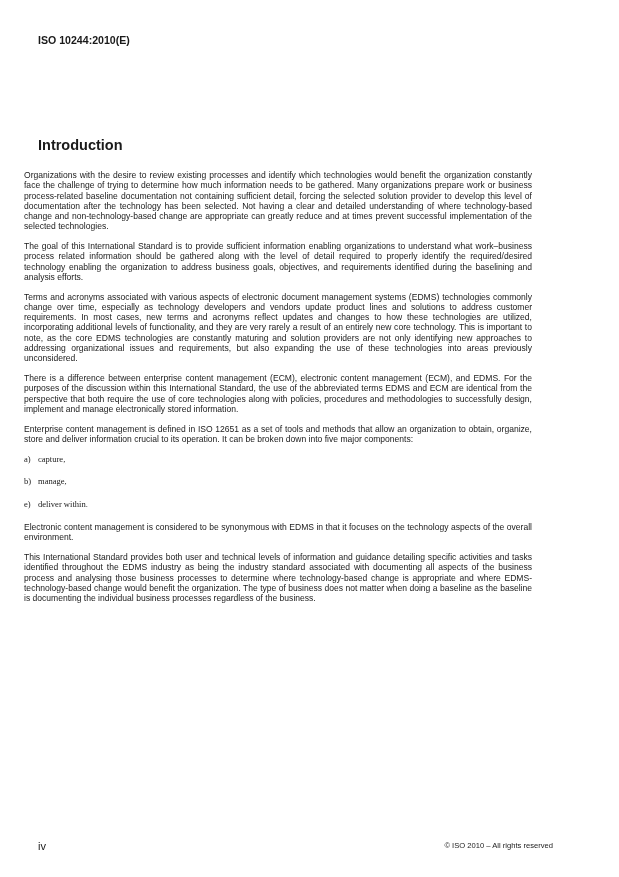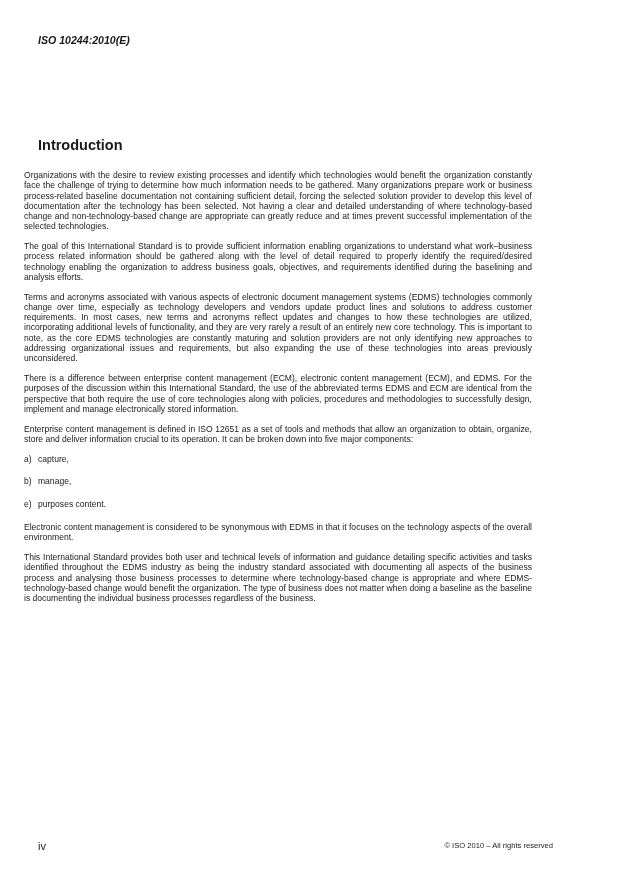--- a/index.html
+++ b/index.html
@@ -1,24 +1,24 @@
 <!DOCTYPE html>
 <html><head>
   <meta charset="utf-8">
   <style>
     html, body { margin: 0; padding: 0; background: #ffffff; }
     body { width: 619px; height: 877px; position: relative; overflow: hidden; color: #1a1a1a; font-family: "Liberation Sans", sans-serif; }
-    .header { position: absolute; left: 38px; top: 34px; font-size: 10.6px; font-weight: bold; font-style: italic; }
+    .header { position: absolute; left: 38px; top: 34px; font-size: 10.6px; font-weight: bold; }
     .title { position: absolute; left: 38px; top: 137px; font-size: 14.5px; font-weight: bold; margin: 0; text-align: right; }
     .body { position: absolute; left: 24px; top: 170px; width: 508px; font-size: 8.55px; line-height: 10.25px; }
     .body p { margin: 0 0 9.6px 0; text-align: justify; }
     .list { margin: 0 0 0 0; padding: 0; list-style: none; }
     .list li { margin: 0 0 12.5px 0; height: 10.25px; }
     .list .lbl { display: inline-block; width: 14px; }
-    .list-wrap { margin-bottom: 1px; }
+    .list-wrap { margin-bottom: 1px; font-family: Liberation Serif, serif; }
     .footer-left { position: absolute; left: 38px; top: 840px; font-size: 11px; }
     .footer-right { position: absolute; right: 66px; top: 841px; font-size: 7.6px; }
   </style>
 </head>
 <body>
 
 <div class="header">ISO 10244:2010(E)</div>
 
 <h1 class="title">Introduction</h1>
 
@@ -26,21 +26,21 @@
   <p>Organizations with the desire to review existing processes and identify which technologies would benefit the organization constantly face the challenge of trying to determine how much information needs to be gathered. Many organizations prepare work or business process-related baseline documentation not containing sufficient detail, forcing the selected solution provider to develop this level of documentation after the technology has been selected. Not having a clear and detailed understanding of where technology-based change and non-technology-based change are appropriate can greatly reduce and at times prevent successful implementation of the selected technologies.</p>
   <p>The goal of this International Standard is to provide sufficient information enabling organizations to understand what work–business process related information should be gathered along with the level of detail required to properly identify the required/desired technology enabling the organization to address business goals, objectives, and requirements identified during the baselining and analysis efforts.</p>
   <p>Terms and acronyms associated with various aspects of electronic document management systems (EDMS) technologies commonly change over time, especially as technology developers and vendors update product lines and solutions to address customer requirements. In most cases, new terms and acronyms reflect updates and changes to how these technologies are utilized, incorporating additional levels of functionality, and they are very rarely a result of an entirely new core technology. This is important to note, as the core EDMS technologies are constantly maturing and solution providers are not only identifying new approaches to addressing organizational issues and requirements, but also expanding the use of these technologies into areas previously unconsidered.</p>
   <p>There is a difference between enterprise content management (ECM), electronic content management (ECM), and EDMS. For the purposes of the discussion within this International Standard, the use of the abbreviated terms EDMS and ECM are identical from the perspective that both require the use of core technologies along with policies, procedures and methodologies to successfully design, implement and manage electronically stored information.</p>
   <p>Enterprise content management is defined in ISO 12651 as a set of tools and methods that allow an organization to obtain, organize, store and deliver information crucial to its operation. It can be broken down into five major components:</p>
 
   <div class="list-wrap">
     <ul class="list">
       <li><span class="lbl">a)</span><span>capture,</span></li>
       <li><span class="lbl">b)</span><span>manage,</span></li>
-      <li><span class="lbl">e)</span><span>purposes content.</span></li>
+      <li><span class="lbl">e)</span><span>deliver within.</span></li>
     </ul>
   </div>
 
   <p>Electronic content management is considered to be synonymous with EDMS in that it focuses on the technology aspects of the overall environment.</p>
   <p>This International Standard provides both user and technical levels of information and guidance detailing specific activities and tasks identified throughout the EDMS industry as being the industry standard associated with documenting all aspects of the business process and analysing those business processes to determine where technology-based change is appropriate and where EDMS-technology-based change would benefit the organization. The type of business does not matter when doing a baseline as the baseline is documenting the individual business processes regardless of the business.</p>
 </div>
 
 <div class="footer-left">iv</div>
 <div class="footer-right">© ISO 2010 – All rights reserved</div>
 

